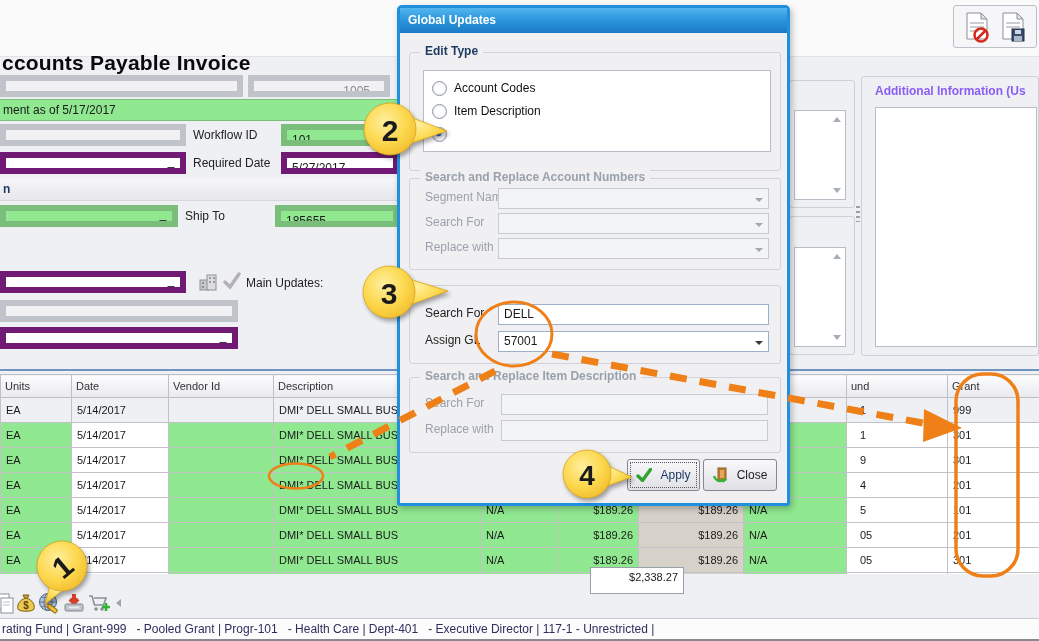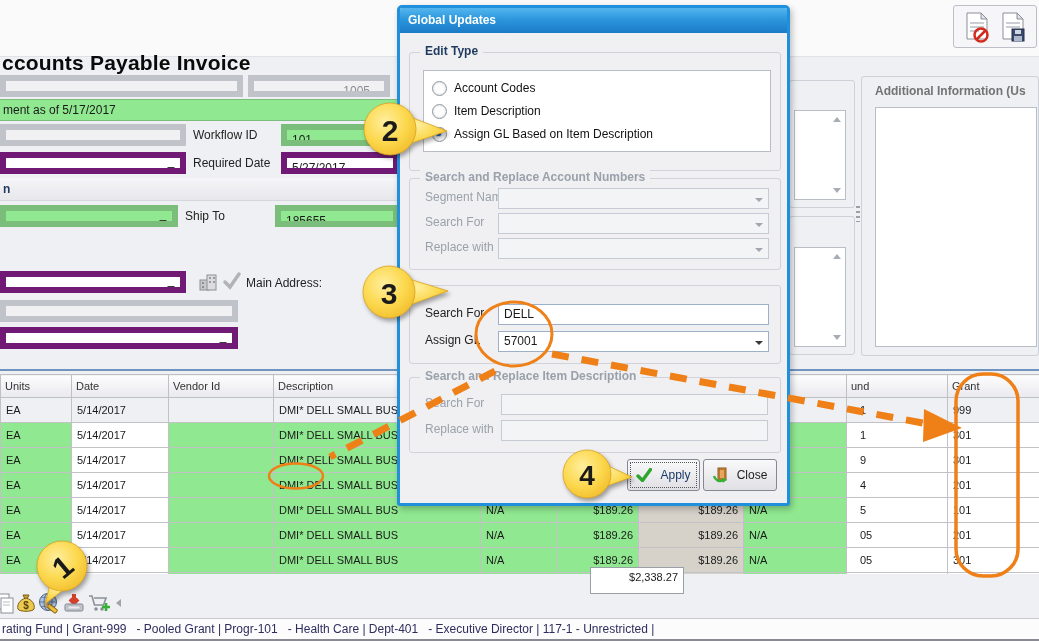--- a/index.html
+++ b/index.html
@@ -22,21 +22,21 @@
   .sectband{left:0;top:178px;width:399px;height:23px;background:linear-gradient(#f6f6f8,#e7e7ec);border-bottom:1px solid #d6d6dc;
             font-size:12px;font-weight:700;color:#1f3a5f;line-height:22px;padding-left:3px;}
   .bluediv{left:0;top:369px;width:1039px;height:2px;background:#6f94c0;}
   
   .gbox{border:1px solid #ccd0d8;border-radius:3px;background:#eef0f3;}
   .listbox{background:#fff;border:1px solid #b9bdc5;}
   .sarrow{width:0;height:0;border-left:4px solid transparent;border-right:4px solid transparent;}
   .sarrow.up{border-bottom:5px solid #a8acb4;}
   .sarrow.dn{border-top:5px solid #a8acb4;}
   .splitter{width:4px;height:16px;background:repeating-linear-gradient(180deg,#9aa0a8 0 2px,transparent 2px 5px);}
-  .ai-title{font-size:12px;font-weight:700;color:#737373;white-space:nowrap;}
+  .ai-title{font-size:12px;font-weight:700;color:#8b5cf6;white-space:nowrap;}
   
   #gridwrap{left:0;top:374px;width:1039px;height:200px;overflow:hidden;background:#fff;}
   #grid{border-collapse:collapse;table-layout:fixed;width:1043px;font-size:11px;}
   #grid th{background:linear-gradient(#fdfdfe,#e9e9ee);border:1px solid #bfbfc6;font-weight:400;color:#333;
            text-align:left;padding:2px 4px;height:18px;overflow:hidden;white-space:nowrap;}
   #grid td{border:1px solid #c2c2c6;height:22px;padding:1px 5px;overflow:hidden;white-space:nowrap;background:#90e890;}
   #grid th:nth-child(1){width:62px}#grid th:nth-child(2){width:88px}#grid th:nth-child(3){width:96px}
   #grid th:nth-child(4){width:198px}#grid th:nth-child(5){width:68px}#grid th:nth-child(6){width:72px}
   #grid th:nth-child(7){width:96px}#grid th:nth-child(8){width:94px}#grid th:nth-child(9){width:92px;}
   #grid th:nth-child(10){width:93px}#grid th:nth-child(11){width:60px}
@@ -130,21 +130,21 @@
     <rect x="11" y="5" width="2" height="2" fill="#9a9aa0"></rect>
       <rect x="15" y="5" width="2" height="2" fill="#9a9aa0"></rect>
     <rect x="11" y="9" width="2" height="2" fill="#9a9aa0"></rect>
       <rect x="15" y="9" width="2" height="2" fill="#9a9aa0"></rect>
     <rect x="4" y="10" width="2" height="2" fill="#8e9096"></rect>
       <rect x="4" y="14" width="2" height="2" fill="#8e9096"></rect>
   </svg>
   <svg class="abs" style="left:222px;top:271px;" width="20" height="20" viewBox="0 0 20 20">
     <path d="M3 11 L8 16 L17 3" fill="none" stroke="#b2b2b8" stroke-width="3.5" stroke-linecap="round"></path>
   </svg>
-  <div class="abs lbl" style="left:246px;top:276px;">Main Address:</div>
+  <div class="abs lbl" style="left:246px;top:276px;">Main Updates:</div>
 
   <div class="abs fld dis" style="left:0;top:300px;width:238px;"></div>
   <div class="abs fld dd" style="left:0;top:327px;width:238px;"></div>
 
   <div class="abs gbox" style="left:789px;top:80px;width:66px;height:128px;">
     <div class="listbox abs" style="left:4px;top:29px;width:52px;height:90px;">
       <div class="sarrow up abs" style="left:38px;top:6px;"></div>
       <div class="sarrow dn abs" style="left:38px;bottom:6px;"></div>
     </div>
   </div>
@@ -336,21 +336,20 @@
           <div class="radiorow" style="top:7px;">
             <div class="radio"></div>
             <span>Account Codes</span>
           </div>
           <div class="radiorow" style="top:30px;">
             <div class="radio"></div>
             <span>Item Description</span>
           </div>
           <div class="radiorow" style="top:53px;">
             <div class="radio sel"></div>
-            <span>Assign GL Based on Item Description</span>
           </div>
         </div>
       </div>
 
       <div class="grp dis" style="left:9px;top:145px;width:370px;height:90px;">
         <div class="grp-title">Search and Replace Account Numbers</div>
         <div class="dlbl lbl" style="left:15px;top:11px;">Segment Name</div>
         <div class="dfld dis dd abs" style="left:88px;top:9px;width:271px;"></div>
         <div class="dlbl lbl" style="left:15px;top:36px;">Search For</div>
         <div class="dfld dis dd abs" style="left:88px;top:34px;width:271px;"></div>

